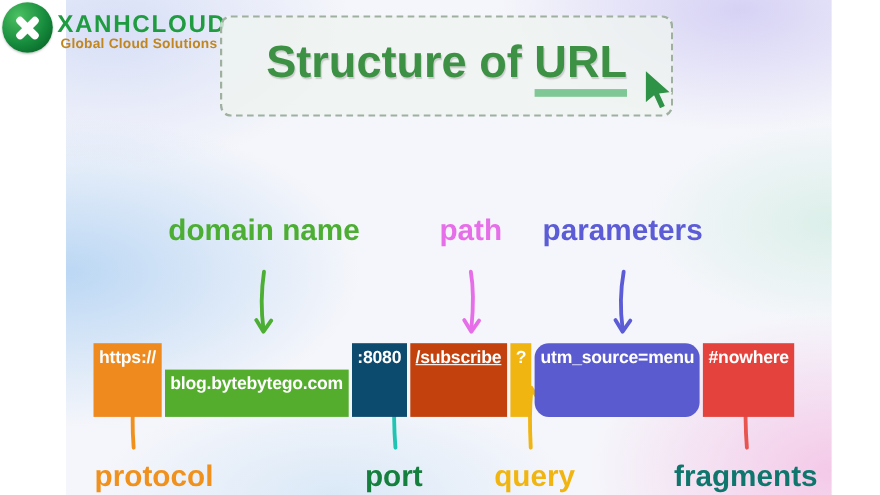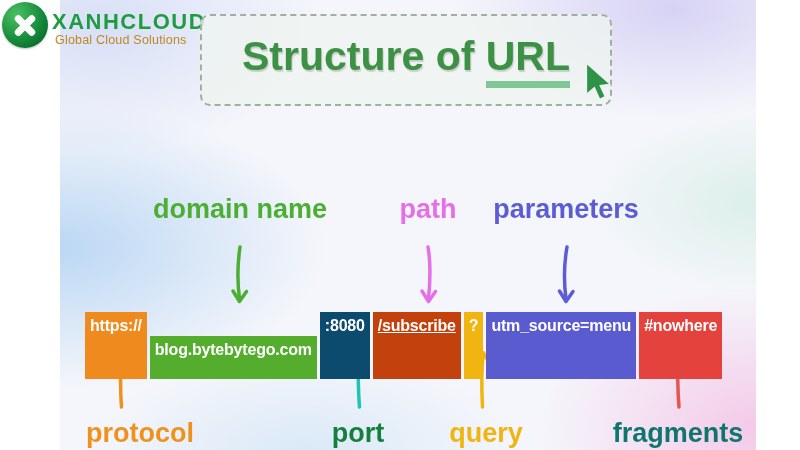--- a/index.html
+++ b/index.html
@@ -23,21 +23,21 @@
   #logo{position:absolute;left:0;top:0;width:210px;height:56px;}
   #logo .ball{
     position:absolute;left:2px;top:2px;width:46px;height:46px;border-radius:50%;
     background:radial-gradient(circle at 32% 28%, #4cc061 0%, #168b3c 55%, #0b6e2d 80%, #075c25 100%);
     box-shadow:0 1px 2px rgba(0,0,0,0.25);
   }
   #logo .ball .bar{position:absolute;left:10px;top:19.5px;width:26px;height:7px;border-radius:4px;background:#ffffff;}
   #logo .ball .bar.a{transform:rotate(45deg);}
   #logo .ball .bar.b{transform:rotate(-45deg);}
   #logo .brand{position:absolute;left:52px;top:9px;font-size:22px;font-weight:800;letter-spacing:1.5px;}
-  #logo .tagline{position:absolute;left:55px;top:33px;font-size:12.5px;font-weight:400;letter-spacing:0.2px;}
+  #logo .tagline{position:absolute;left:55px;top:33px;font-size:12.5px;font-weight:700;letter-spacing:0.2px;}
 
   
   #title-box{
     position:absolute;left:200px;top:14px;width:408px;height:88px;
     border:2px dashed #9fb0a1;border-radius:10px;
     background:rgba(238,243,239,0.78);
     display:flex;align-items:center;justify-content:center;
   }
   #page-title{font-size:41px;font-weight:800;text-shadow:1px 2px 1px rgba(70,70,70,0.22);white-space:pre;}
   #page-title .hl{display:inline-block;border-bottom-width:7px;border-bottom-style:solid;padding-bottom:1px;}
@@ -136,17 +136,17 @@
         <path d="M5.5 16 L11.5 4.5 L18 15" fill="none" stroke="currentColor" stroke-width="3.5" stroke-linecap="round" stroke-linejoin="round"></path>
       </svg>
   </div>
 
   <div id="url-bar">
     <div class="seg" style="background-color: rgb(238, 138, 30);">https://</div>
     <div class="seg" style="background-color: rgb(85, 173, 46); margin-top: 24px;">blog.bytebytego.com</div>
     <div class="seg" style="background-color: #0c4a6e;">:8080</div>
     <div class="seg" style="background-color: #c2410c; text-decoration: underline;">/subscribe</div>
     <div class="seg" style="background-color: rgb(240, 181, 17);">?</div>
-    <div class="seg" style="background-color: rgb(91, 91, 208);">utm_source=menu</div>
+    <div class="seg" style="background-color: rgb(91, 91, 208); border-radius: 13px;">utm_source=menu</div>
     <div class="seg" style="background-color: rgb(228, 66, 60);">#nowhere</div>
   </div>
 
 </div>
 
 </body></html>

